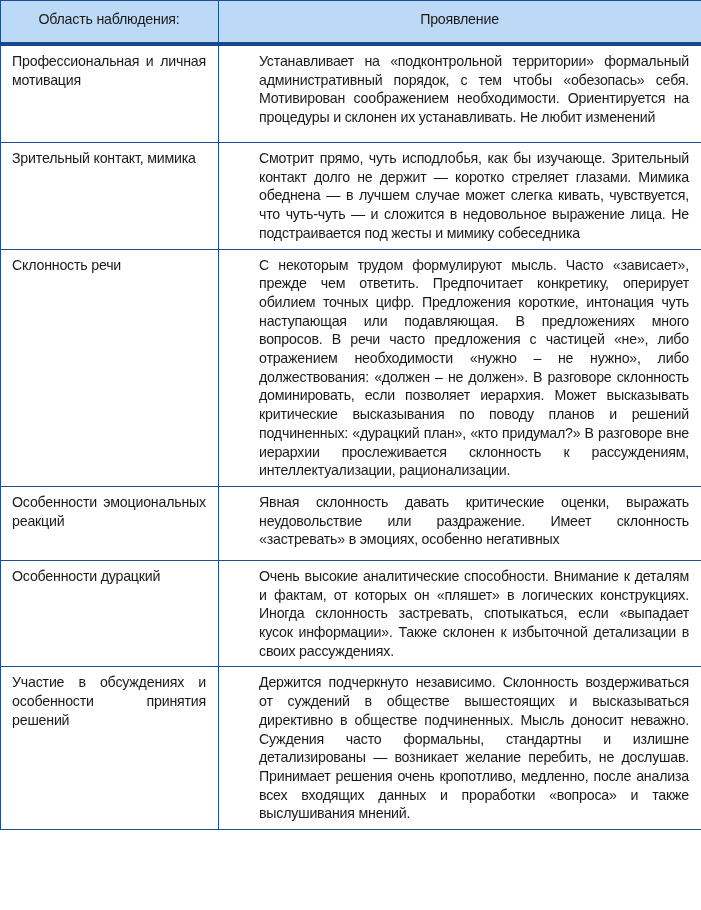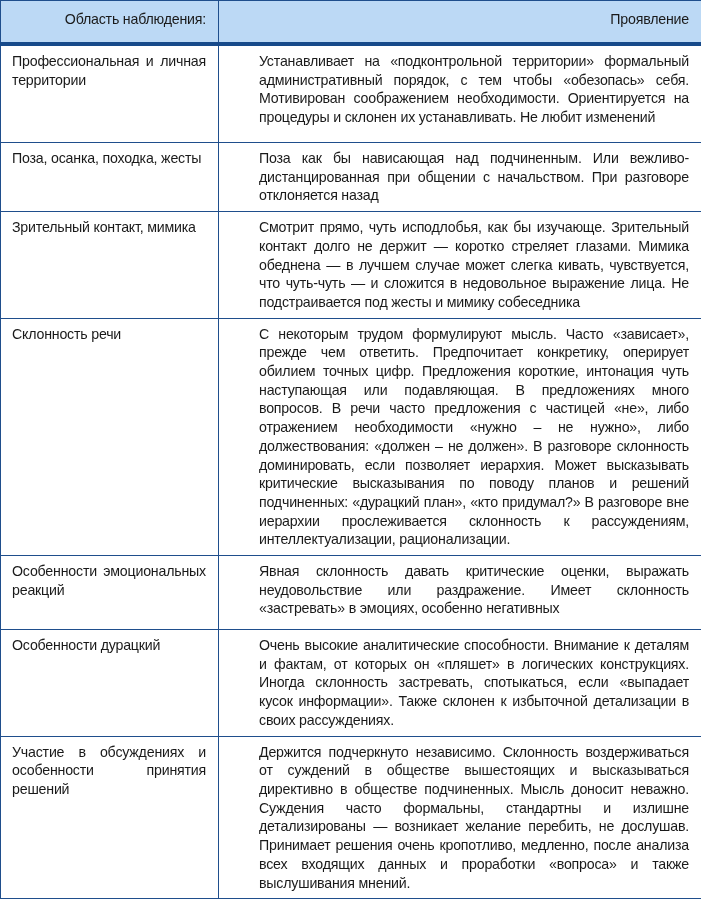--- a/index.html
+++ b/index.html
@@ -18,21 +18,21 @@
   table.obs col.c2 { width: 483px; }
   table.obs th, table.obs td {
     border: 1px solid #1f4e8c;
     vertical-align: top;
     text-align: justify;
     padding: 0 12px 0 11px;
   }
   table.obs thead th {
     background: #bcd9f5;
     font-weight: normal;
-    text-align: right;
+    text-align: center;
     height: 37px;
     vertical-align: middle;
     padding-top: 0;
     padding-bottom: 4px;
     border-bottom: 4px solid #174a8a;
   }
   table.obs tbody td { padding-top: 6px; padding-bottom: 6px; }
   table.obs td.label { text-align: justify; text-align-last: left; }
   table.obs td.desc { text-align: justify; text-align-last: left; padding-left: 40px; }
   tr.r1 td { height: 84px; }
@@ -53,26 +53,22 @@
       <col class="c2">
     </colgroup>
   <thead>
     <tr>
       <th>Область наблюдения:</th>
       <th>Проявление</th>
     </tr>
   </thead>
   <tbody>
     <tr class="r1">
-      <td class="label">Профессиональная и личная территории</td>
+      <td class="label">Профессиональная и личная мотивация</td>
       <td class="desc">Устанавливает на «подконтрольной территории» формальный административный порядок, с тем чтобы «обезопась» себя. Мотивирован соображением необходимости. Ориентируется на процедуры и склонен их устанавливать. Не любит изменений</td>
-    </tr>
-    <tr class="r3">
-      <td class="label">Поза, осанка, походка, жесты</td>
-      <td class="desc">Поза как бы нависающая над подчиненным. Или вежливо-дистанцированная при общении с начальством. При разговоре отклоняется назад</td>
     </tr>
     <tr class="r4">
       <td class="label">Зрительный контакт, мимика</td>
       <td class="desc">Смотрит прямо, чуть исподлобья, как бы изучающе. Зрительный контакт долго не держит — коротко стреляет глазами. Мимика обеднена — в лучшем случае может слегка кивать, чувствуется, что чуть-чуть — и сложится в недовольное выражение лица. Не подстраивается под жесты и мимику собеседника</td>
     </tr>
     <tr class="r5">
       <td class="label">Склонность речи</td>
       <td class="desc">С некоторым трудом формулируют мысль. Часто «зависает», прежде чем ответить. Предпочитает конкретику, оперирует обилием точных цифр. Предложения короткие, интонация чуть наступающая или  подавляющая. В предложениях много вопросов. В речи часто предложения с частицей «не», либо отражением необходимости «нужно – не нужно», либо должествования: «должен – не должен». В разговоре склонность доминировать, если позволяет иерархия. Может высказывать критические высказывания по поводу планов и решений подчиненных: «дурацкий план», «кто придумал?» В разговоре вне иерархии прослеживается склонность к рассуждениям, интеллектуализации, рационализации.</td>
     </tr>
     <tr class="r6">

